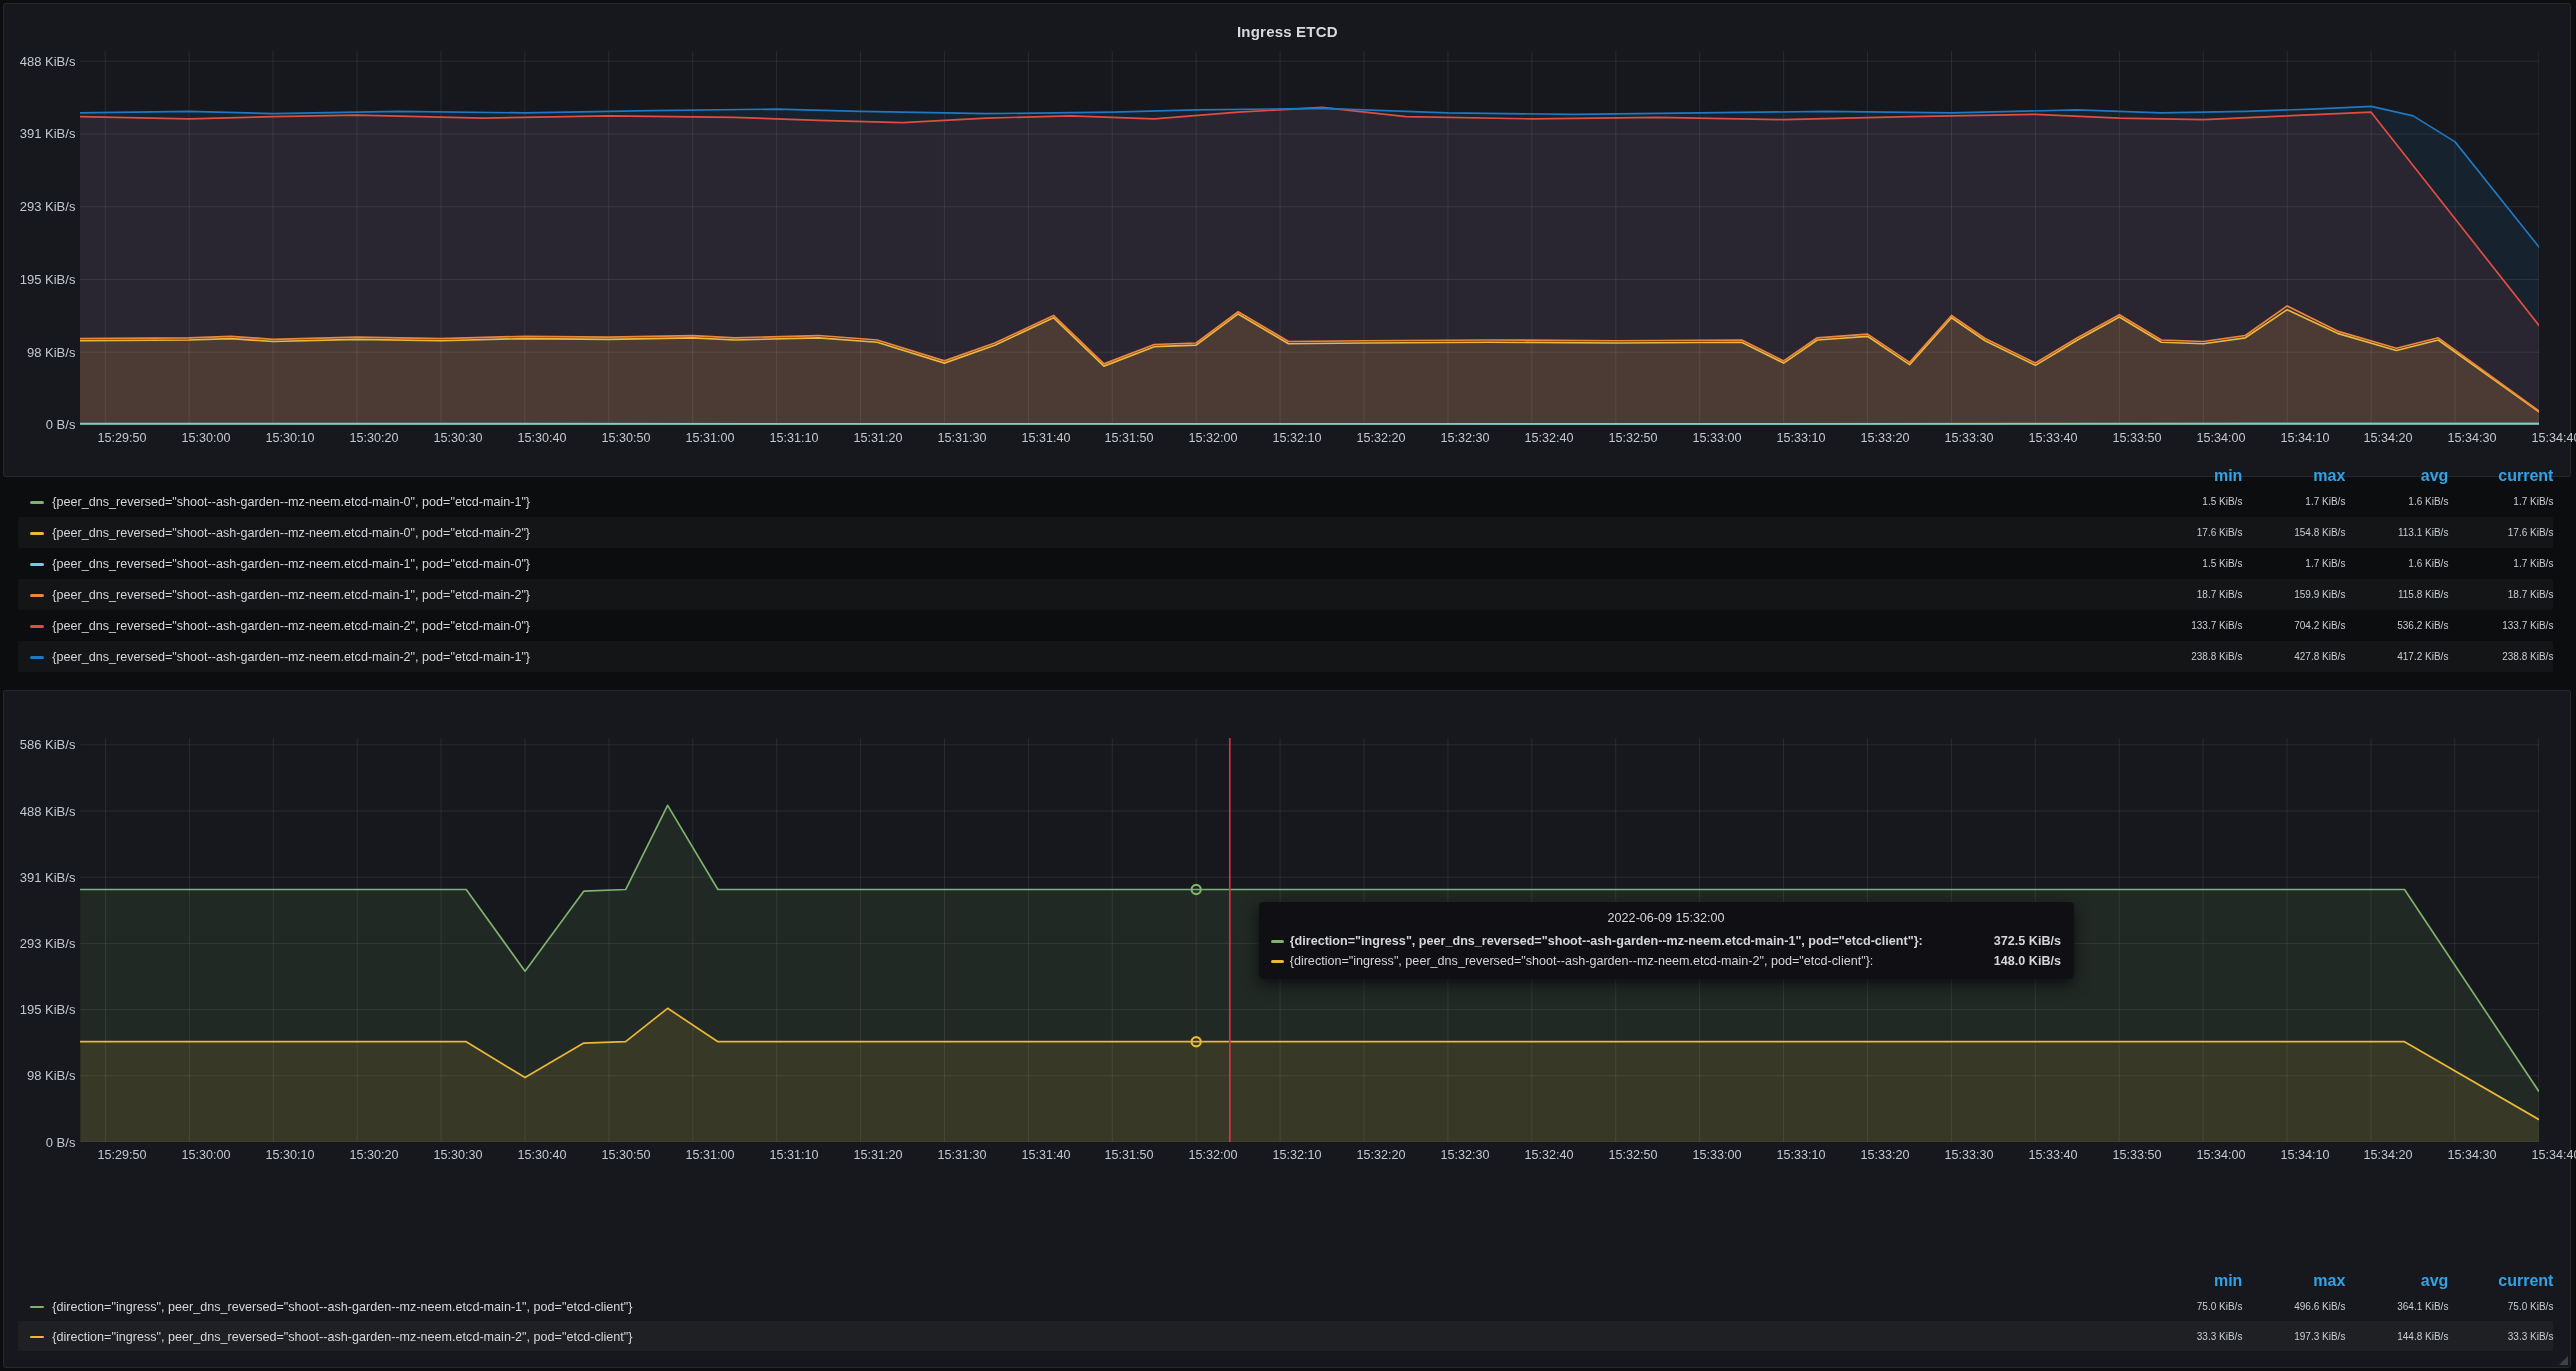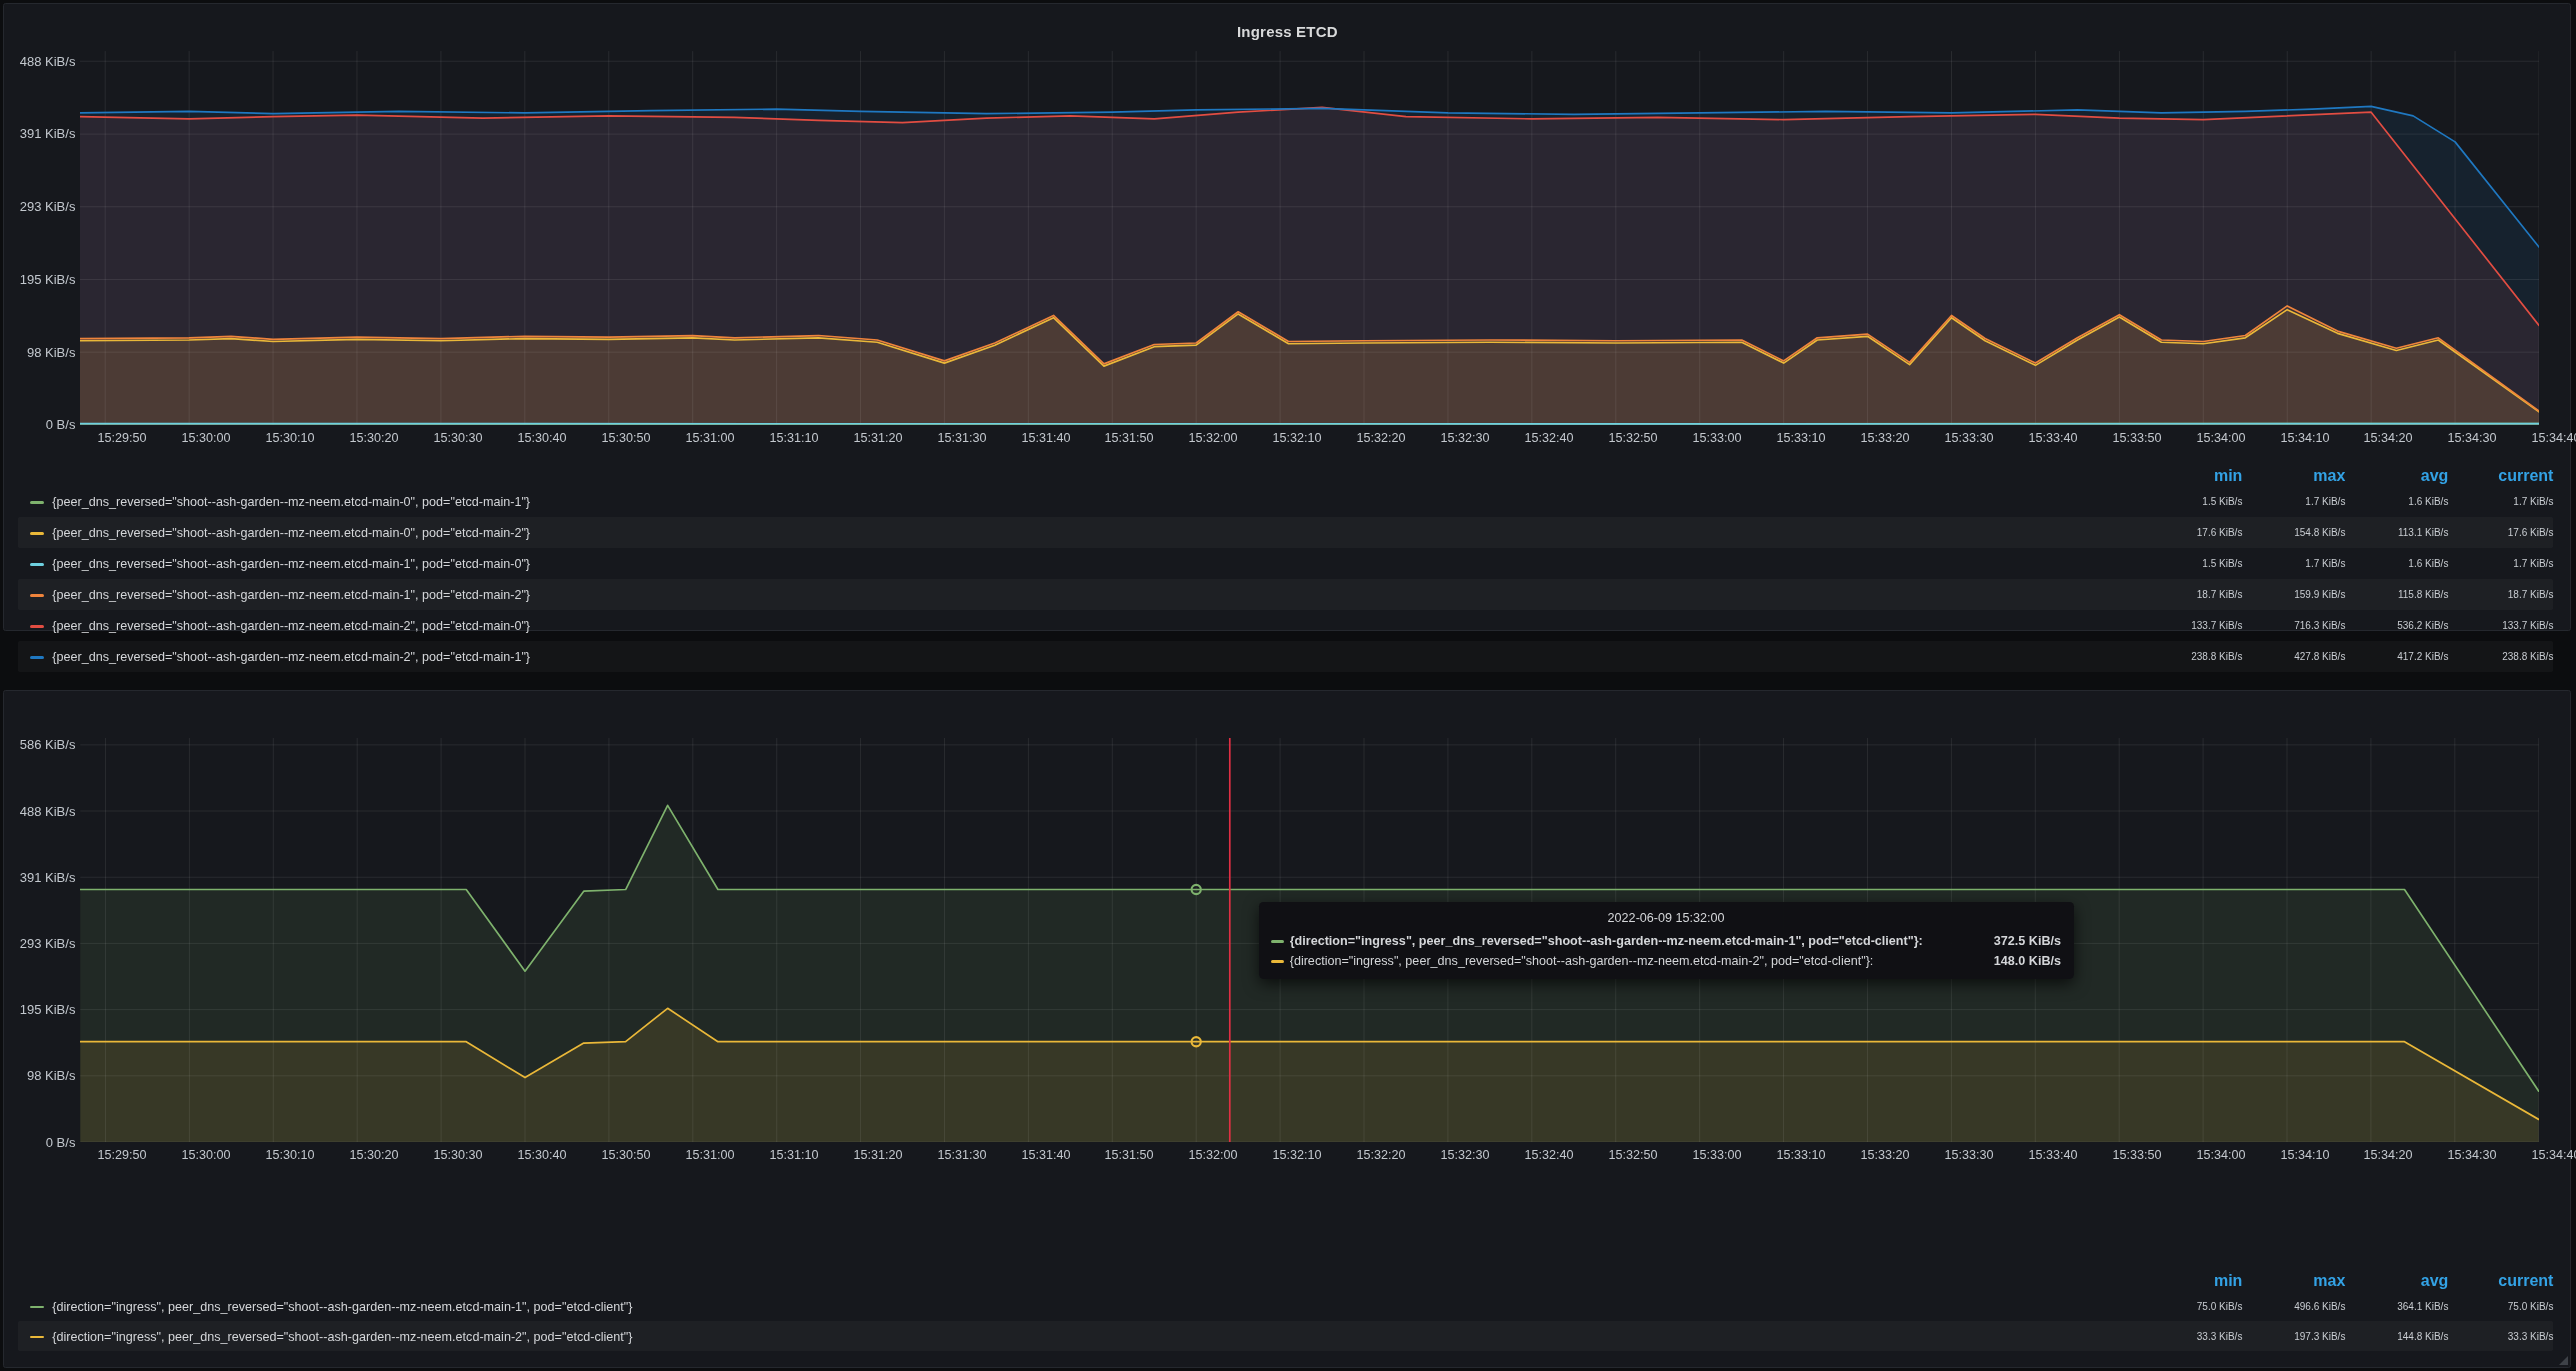--- a/index.html
+++ b/index.html
@@ -7,21 +7,21 @@
     width:2576px;height:1371px;position:relative;overflow:hidden;
     background:#0c0d0f;
     font-family:"Liberation Sans",sans-serif;
     color:#d0d2d6;
   }
   .panel{
     position:absolute;left:3.4px;width:2568px;
     background:#16181d;border:0.8px solid #25282e;border-radius:2.5px;
     box-sizing:border-box;
   }
-  #panel-0{top:3.4px;height:628px;}
+  #panel-0{top:3.4px;height:474px;}
   #panel-1{top:690px;height:678px;}
   .panel-title{
     position:absolute;top:5.9px;left:0;right:0;text-align:center;
     font-size:15px;font-weight:700;color:#d8d9da;letter-spacing:0.2px;
     cursor:pointer;z-index:3;
   }
   .chevron{font-size:13.4px;color:#9aa0a6;font-weight:400;margin-left:6.7px;}
   .y-axis{position:absolute;left:0;top:0;width:71px;height:100%;z-index:2;}
   .y-axis span{
     position:absolute;right:0;font-size:13px;color:#c3c8ce;white-space:nowrap;
@@ -200,21 +200,21 @@
       <div class="legend-grid legend-row stripe" style="height: 31px;">
         <span class="series-cell"><span class="swatch" style="background: rgb(239, 132, 60);"></span><span class="series-label">{peer_dns_reversed="shoot--ash-garden--mz-neem.etcd-main-1", pod="etcd-main-2"}</span></span>
         <span class="stat">18.7 KiB/s</span>
         <span class="stat">159.9 KiB/s</span>
         <span class="stat">115.8 KiB/s</span>
         <span class="stat">18.7 KiB/s</span>
       </div>
       <div class="legend-grid legend-row" style="height: 31px;">
         <span class="series-cell"><span class="swatch" style="background: rgb(226, 77, 66);"></span><span class="series-label">{peer_dns_reversed="shoot--ash-garden--mz-neem.etcd-main-2", pod="etcd-main-0"}</span></span>
         <span class="stat">133.7 KiB/s</span>
-        <span class="stat">716.3 KiB/s</span>
+        <span class="stat">704.2 KiB/s</span>
         <span class="stat">536.2 KiB/s</span>
         <span class="stat">133.7 KiB/s</span>
       </div>
       <div class="legend-grid legend-row stripe" style="height: 31px;">
         <span class="series-cell"><span class="swatch" style="background: rgb(31, 120, 193);"></span><span class="series-label">{peer_dns_reversed="shoot--ash-garden--mz-neem.etcd-main-2", pod="etcd-main-1"}</span></span>
         <span class="stat">238.8 KiB/s</span>
         <span class="stat">427.8 KiB/s</span>
         <span class="stat">417.2 KiB/s</span>
         <span class="stat">238.8 KiB/s</span>
       </div>

